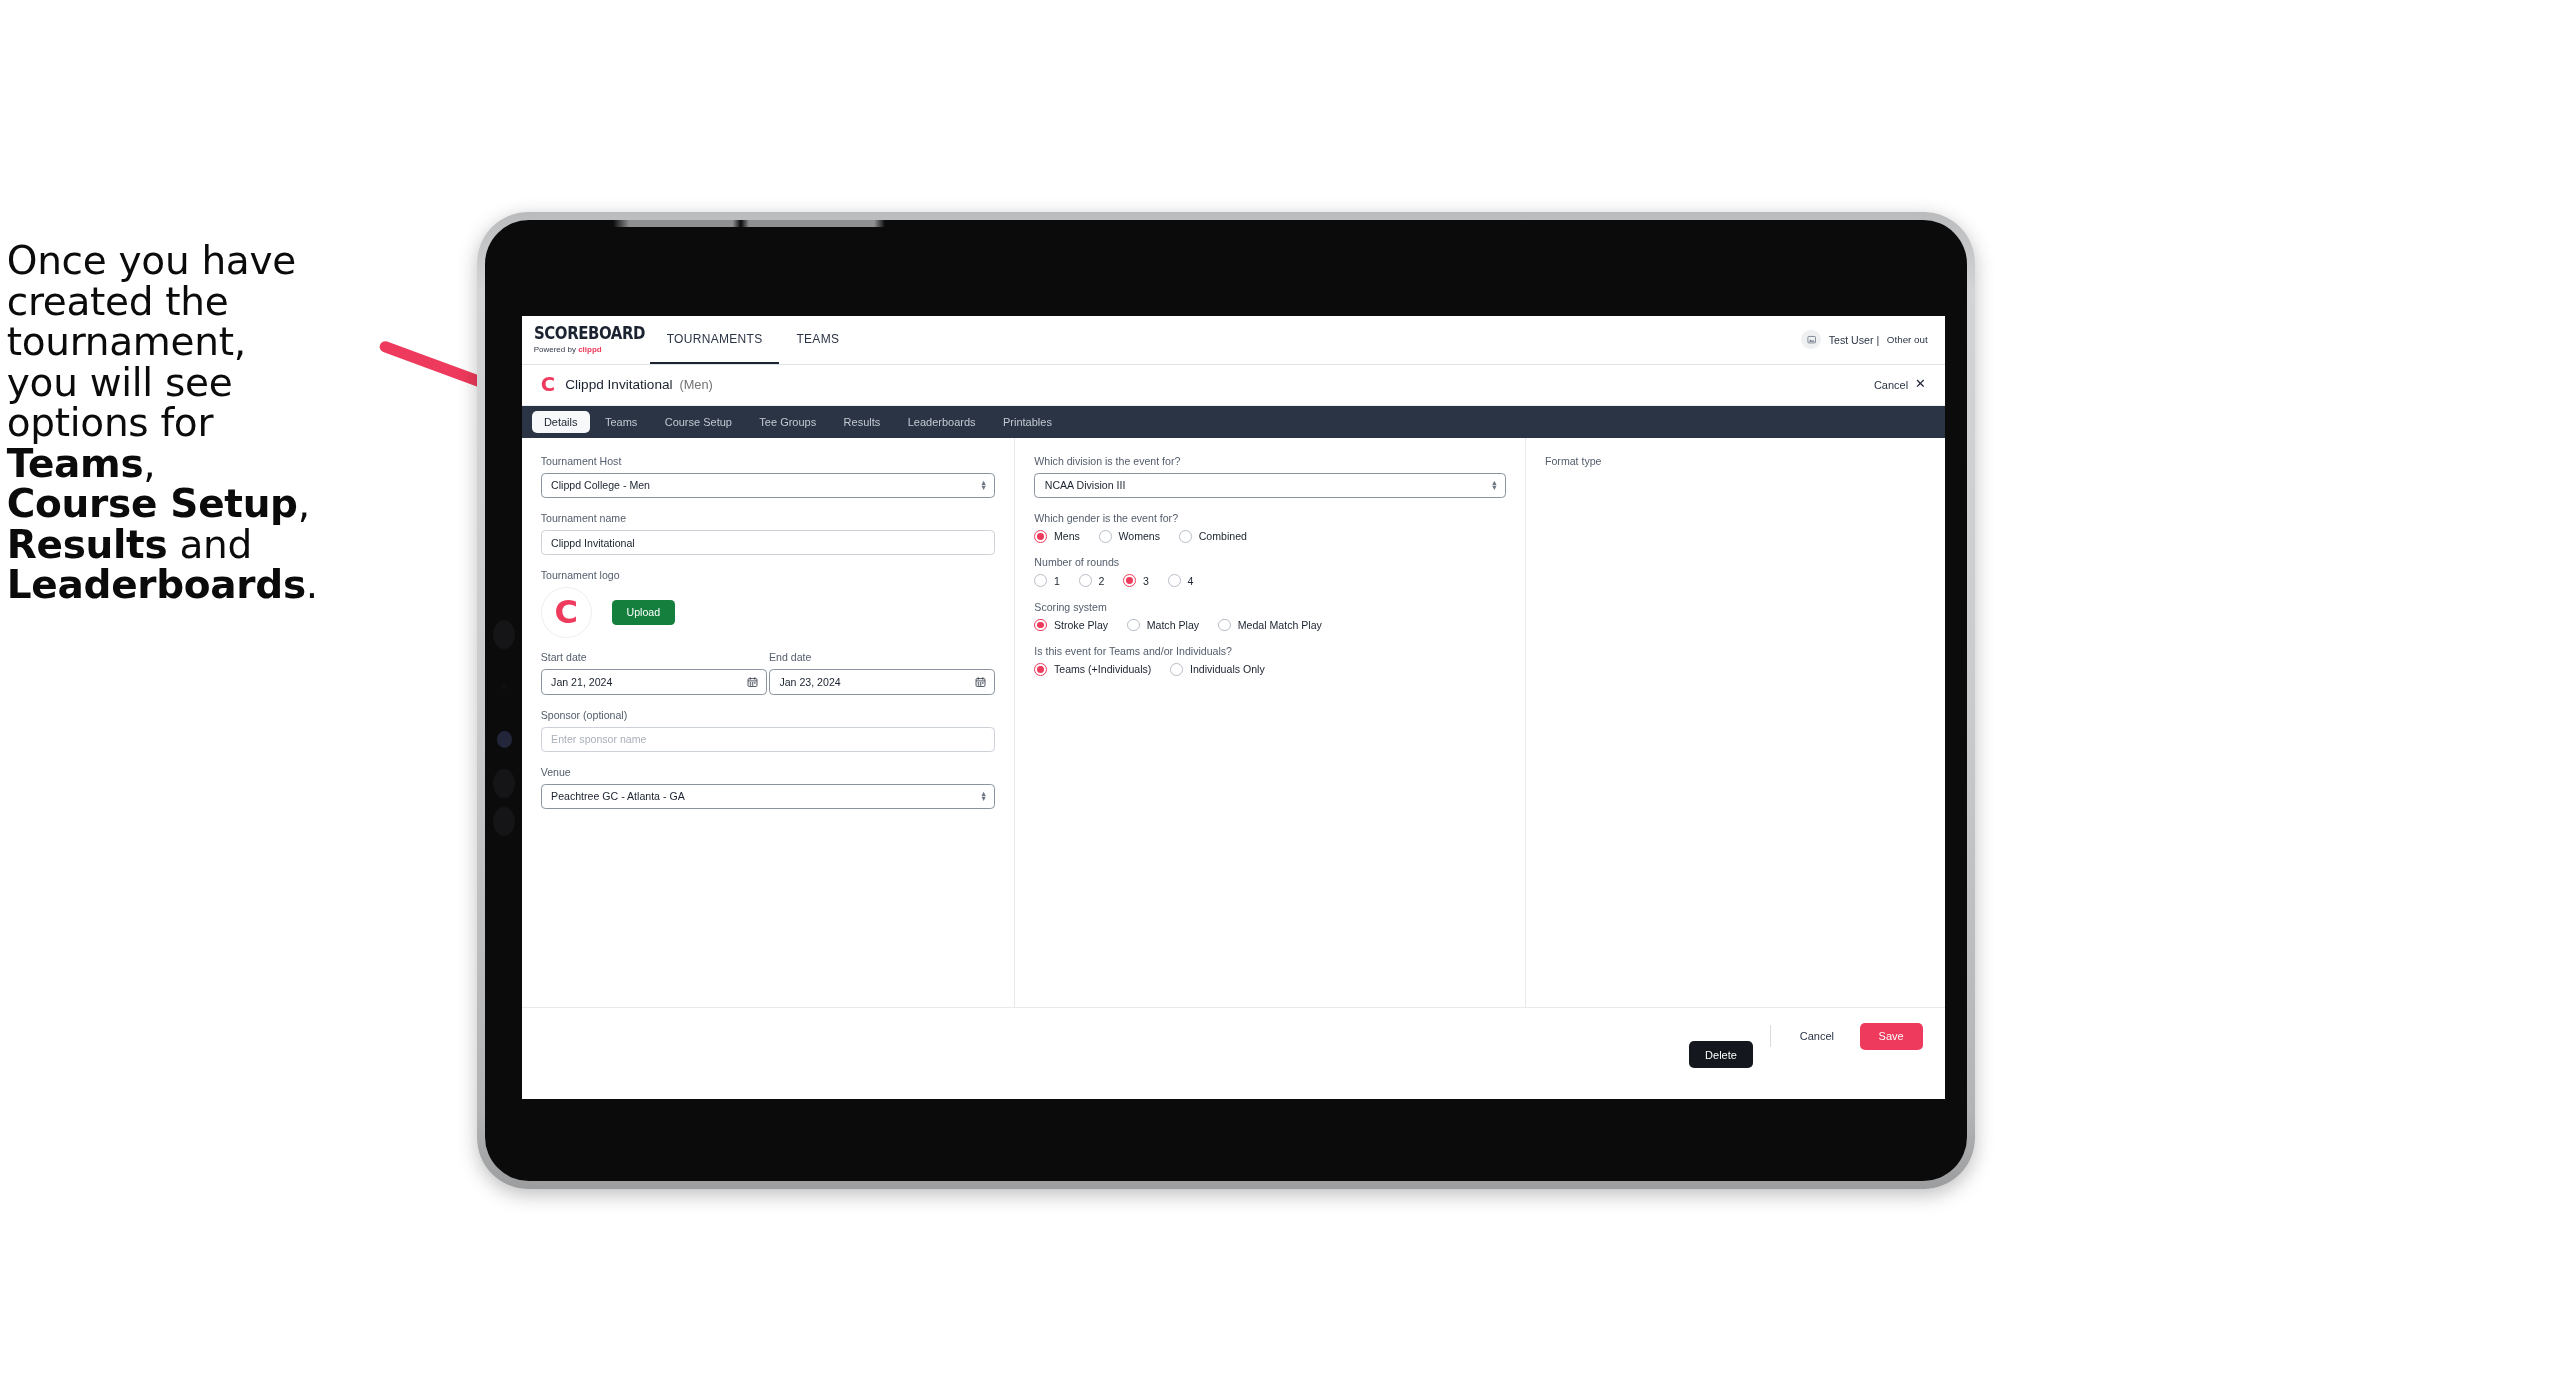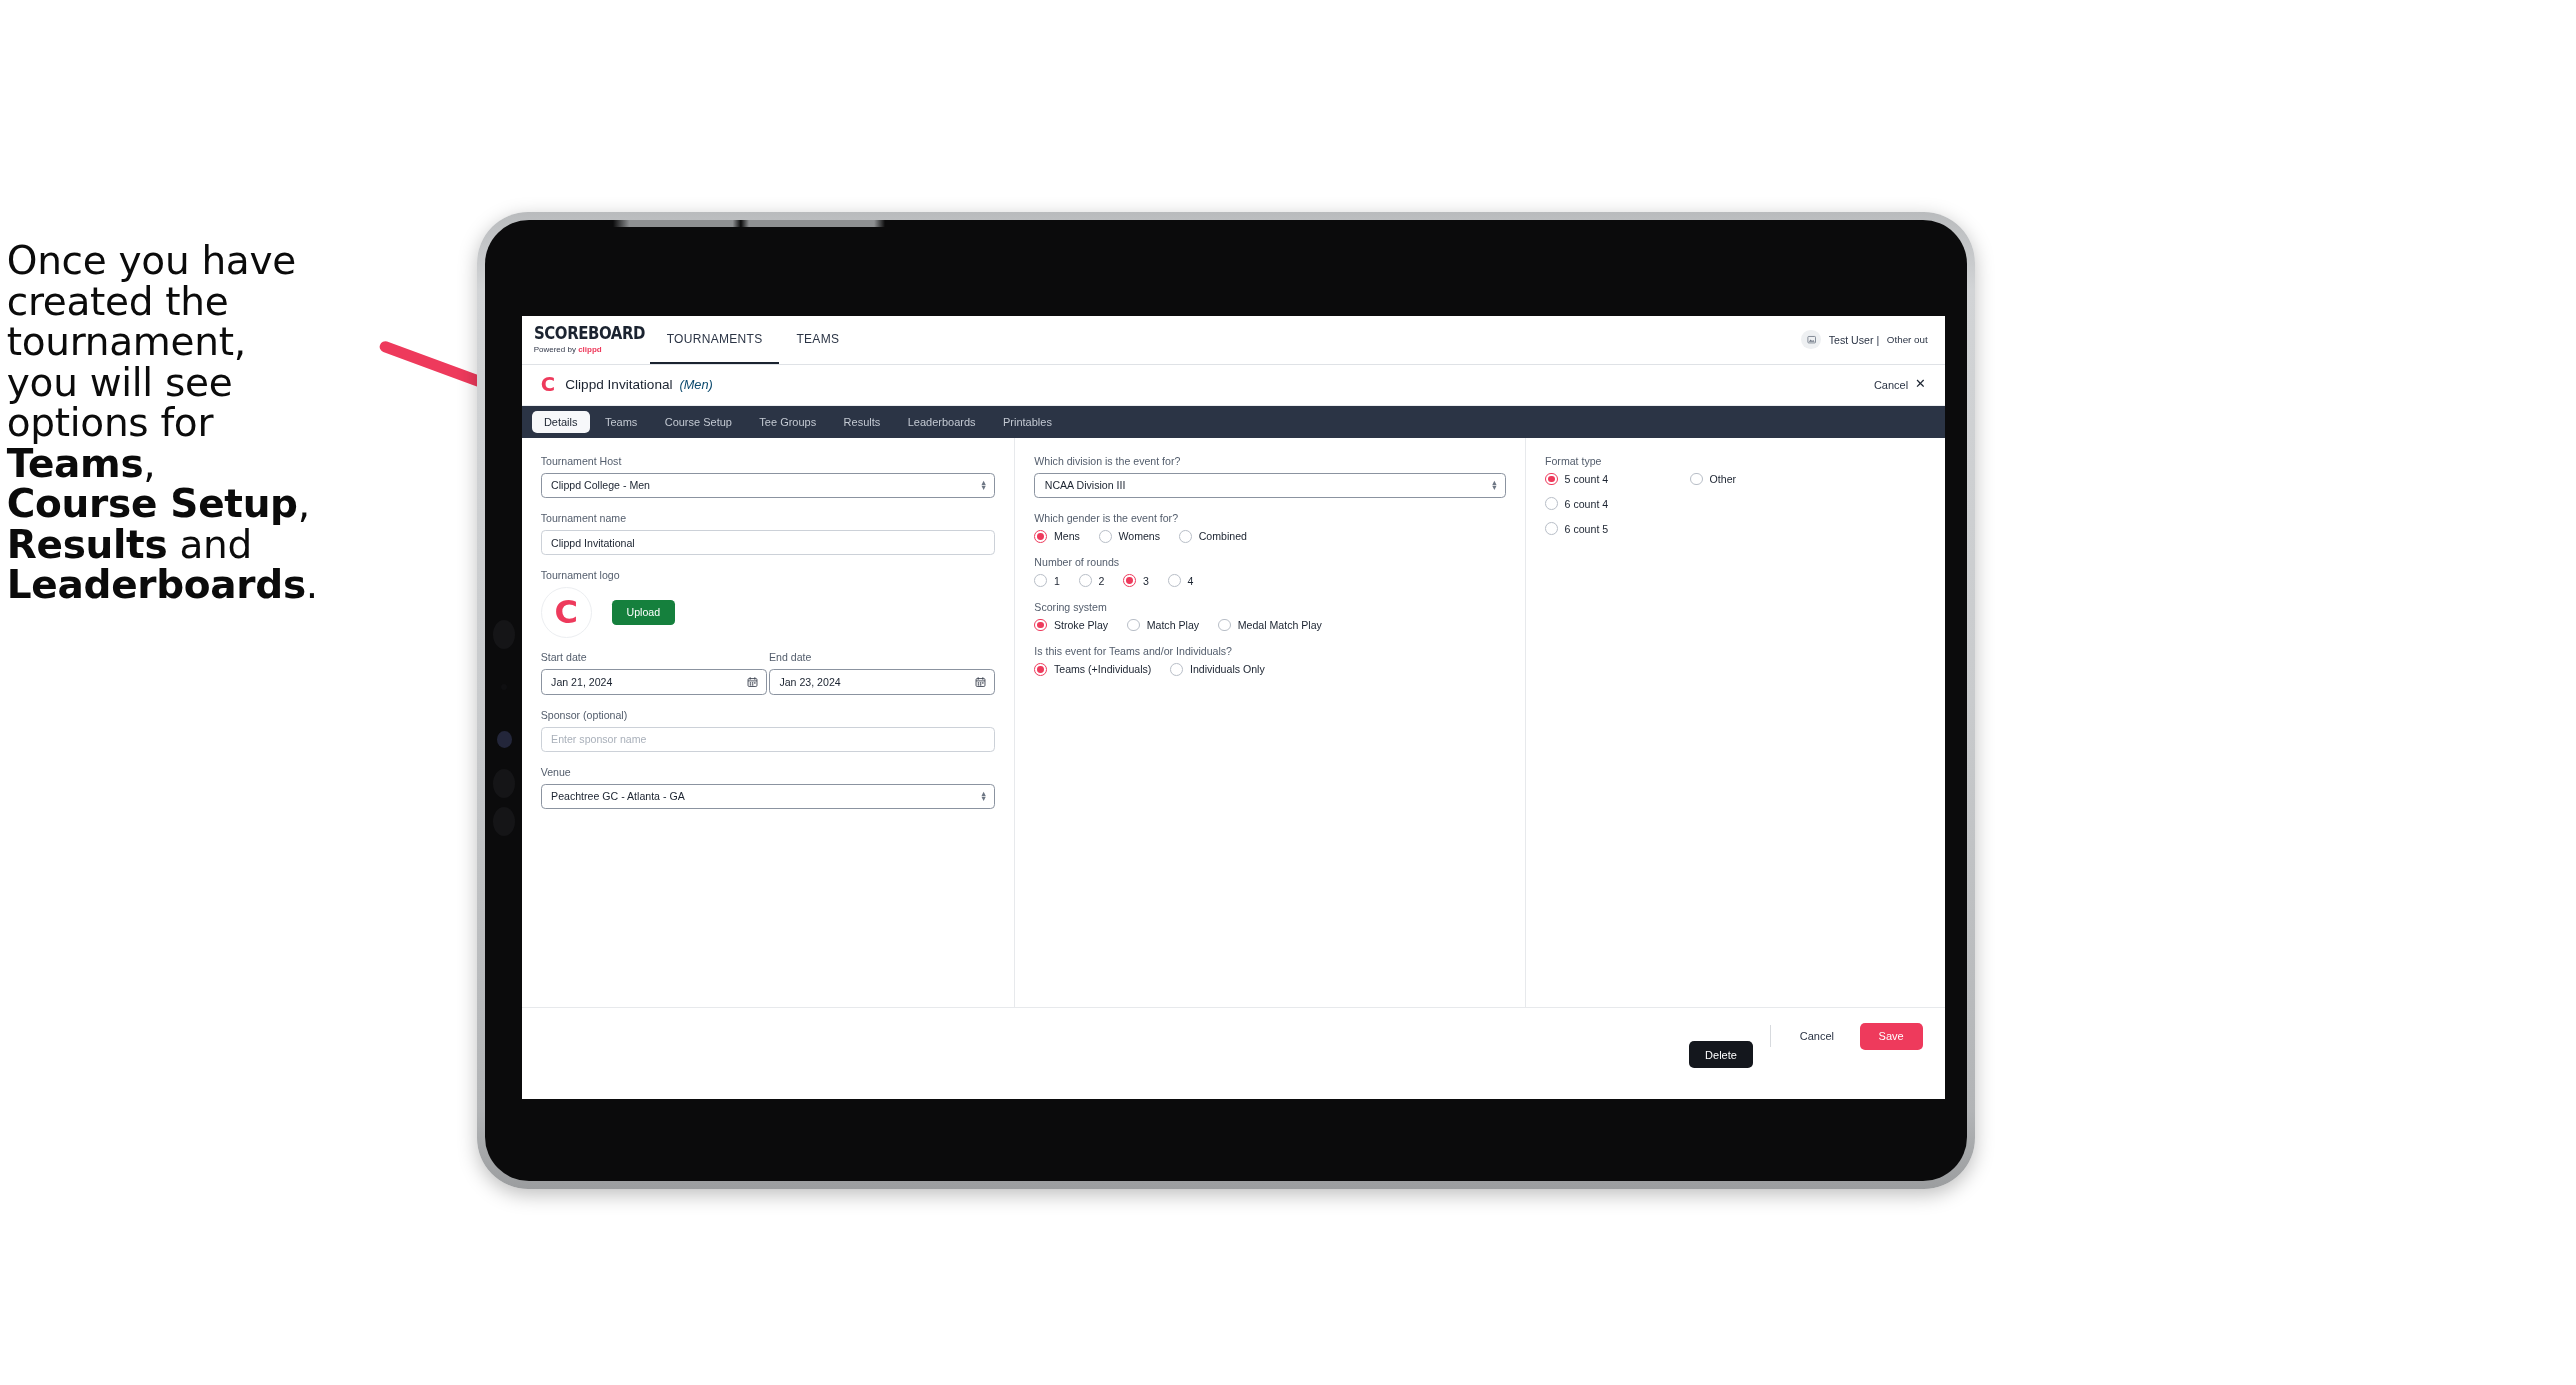--- a/index.html
+++ b/index.html
@@ -118,21 +118,21 @@
     padding: 0 19px;
     background: #fff;
     border-bottom: 0.9px solid #eceef1;
   }
   .c-logo {
     font-family: "DejaVu Sans", sans-serif;
     color: #ee3a5c; font-weight: 700; font-size: 19.6px;
     margin-right: 10.2px; line-height: 1;
   }
   .t-name { font-size: 13.6px; color: #1b2330; }
-  .t-gender { font-size: 12.8px; color: #0c4a6e; margin-left: 6.8px; font-style: italic; }
+  .t-gender { font-size: 12.8px; color: #737373; margin-left: 6.8px; }
   .titlerow-spacer { flex: 1; }
   .cancel-x { display: flex; align-items: center; gap: 6.8px; cursor: pointer; }
   .cancel-x-label { font-size: 11px; color: #2b3445; }
   .cancel-x-icon { font-size: 12.8px; color: #1b2330; line-height: 1; }
 
   
   .tabstrip {
     height: 32px;
     background: #2b3445;
     display: flex; align-items: center;
@@ -484,42 +484,20 @@
               <div class="radio">
                   <span class="dot"></span>
                   <span class="rl">Individuals Only</span>
                 </div>
             </div>
 
           </div>
 
           <div class="col col-3">
             <div class="label">Format type</div>
-            <div class="format-grid">
-              <div class="format-col-a">
-                <div class="radio on">
-                    <span class="dot"></span>
-                    <span class="rl">5 count 4</span>
-                  </div>
-                <div class="radio">
-                    <span class="dot"></span>
-                    <span class="rl">6 count 4</span>
-                  </div>
-                <div class="radio">
-                    <span class="dot"></span>
-                    <span class="rl">6 count 5</span>
-                  </div>
-              </div>
-              <div class="format-col-b">
-                <div class="radio">
-                    <span class="dot"></span>
-                    <span class="rl">Other</span>
-                  </div>
-              </div>
-            </div>
           </div>
 
         </div>
 
         <div class="footer">
           <div class="btn-delete">Delete</div>
           <div class="footer-div"></div>
           <div class="btn-cancel">Cancel</div>
           <div class="btn-save">Save</div>
         </div>

